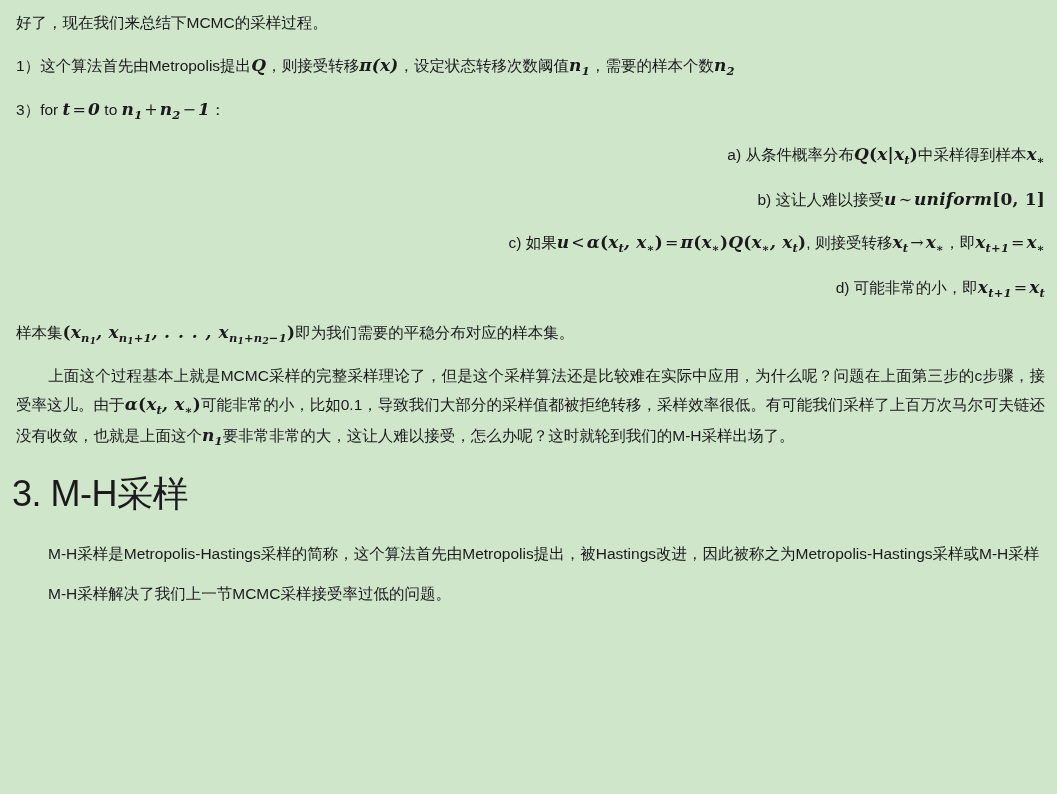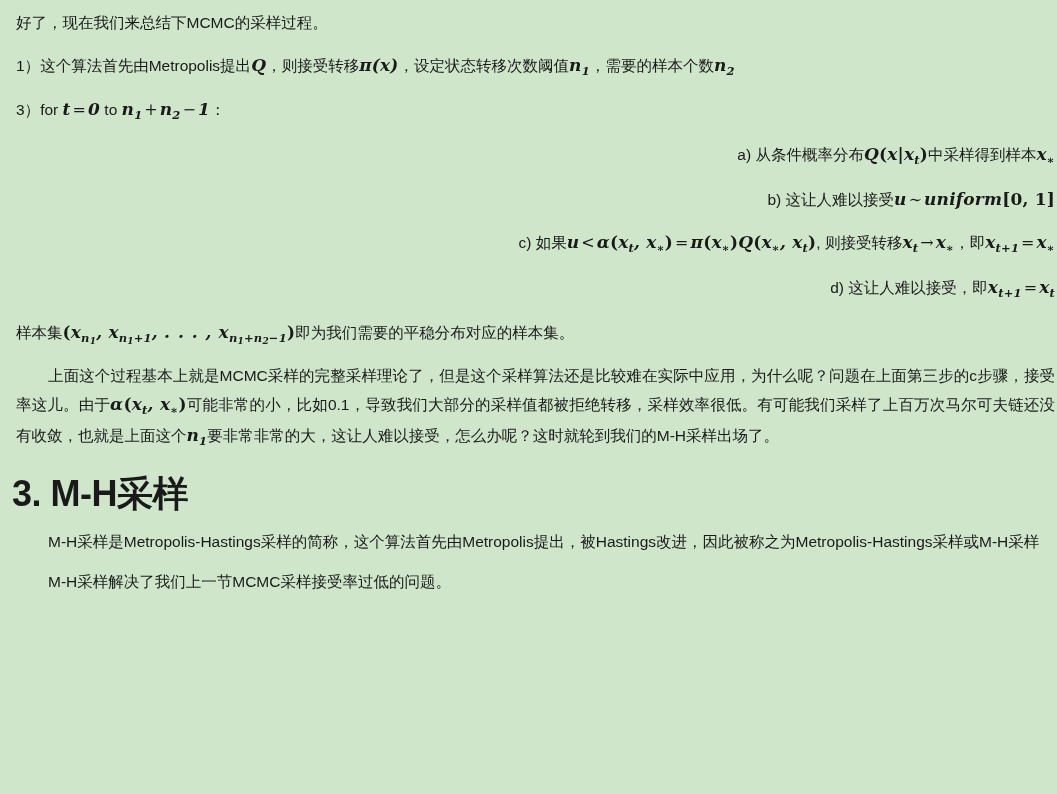--- a/index.html
+++ b/index.html
@@ -12,21 +12,21 @@
     background: #cfe6cb;
     font-family: "Liberation Sans", sans-serif;
     color: #1a1a1a;
     overflow: hidden;
   }
   .page {
     position: relative;
     width: 1057px;
     height: 794px;
     box-sizing: border-box;
-    padding: 10px 2px 0 6px;
+    padding: 10px 12px 0 6px;
   }
   .para {
     font-size: 15.5px;
     line-height: 1.72;
     margin: 0 0 14px 0;
     text-indent: 0;
     text-align: right;
   }
   .indent2 {
     padding-left: 112px;
@@ -67,28 +67,28 @@
     padding: 0 2px;
   }
   .paren {
     font-family: "DejaVu Serif", serif;
     font-style: normal;
     font-weight: bold;
     font-size: 17px;
   }
   h2.heading {
     font-size: 36px;
-    font-weight: bold;
+    font-weight: normal;
     margin: 22px 0 10px 0;
     padding-left: 6px;
     line-height: 1.15;
     letter-spacing: -0.5px;
   }
   .sec3 {
-    margin-top: 14px;
+    margin-top: 26px;
   }
 </style>
 </head>
 <body>
 
 <div class="page">
 
   <p class="para block-text">
     <span>好了，现在我们来总结下MCMC的采样过程。</span>
   </p>
@@ -108,21 +108,21 @@
 
   <p class="para indent2">
     <span>b)</span><span> 这让人难以接受</span><span class="mth">u</span><span class="op">∼</span><span class="mth">uniform</span><span class="mth up">[0, 1]</span>
   </p>
 
   <p class="para indent2">
     <span>c)</span><span> 如果</span><span class="mth">u</span><span class="op">&lt;</span><span class="mth"><span>α</span><span class="paren">(</span><span>x</span><span class="sub">t</span><span>,</span> <span>x</span><span class="sub">∗</span><span class="paren">)</span></span><span class="op">=</span><span class="mth">π<span class="paren">(</span><span>x</span><span class="sub">∗</span><span class="paren">)</span><span>Q</span><span class="paren">(</span><span>x</span><span class="sub">∗</span><span>,</span> <span>x</span><span class="sub">t</span><span class="paren">)</span></span><span>, 则接受转移</span><span class="mth"><span>x</span><span class="sub">t</span></span><span class="op">→</span><span class="mth"><span>x</span><span class="sub">∗</span></span><span>，即</span><span class="mth"><span>x</span><span class="sub">t+1</span></span><span class="op">=</span><span class="mth"><span>x</span><span class="sub">∗</span></span>
   </p>
 
   <p class="para indent2">
-    <span>d)</span><span> 这让人难以接受，即</span><span class="mth"><span>x</span><span class="sub">t+1</span></span><span class="op">=</span><span class="mth"><span>x</span><span class="sub">t</span></span>
+    <span>d)</span><span> 可能非常的小，即</span><span class="mth"><span>x</span><span class="sub">t+1</span></span><span class="op">=</span><span class="mth"><span>x</span><span class="sub">t</span></span>
   </p>
 
   <p class="para block-text">
     <span>样本集</span><span class="mth"><span class="paren">(</span><span>x</span><span class="sub">n<span class="subsub">1</span></span><span>,</span> <span>x</span><span class="sub">n<span class="subsub">1</span>+1</span><span>,</span> <span style="letter-spacing:1px">. . . ,</span> <span>x</span><span class="sub">n<span class="subsub">1</span>+n<span class="subsub">2</span>−1</span><span class="paren">)</span></span><span>即为我们需要的平稳分布对应的样本集。</span>
   </p>
 
   <p class="para block-text">
     <span class="first-line-indent"></span><span>上面这个过程基本上就是MCMC采样的完整采样理论了，但是这个采样算法还是比较难在实际中应用，为什么呢？问题在上面第三步的c步骤，接受率这儿。由于</span><span class="mth"><span>α</span><span class="paren">(</span><span>x</span><span class="sub">t</span><span>,</span> <span>x</span><span class="sub">∗</span><span class="paren">)</span></span><span>可能非常的小，比如0.1，导致我们大部分的采样值都被拒绝转移，采样效率很低。有可能我们采样了上百万次马尔可夫链还没有收敛，也就是上面这个</span><span class="mth"><span>n</span><span class="sub">1</span></span><span>要非常非常的大，这让人难以接受，怎么办呢？这时就轮到我们的M-H采样出场了。</span>
   </p>
 

